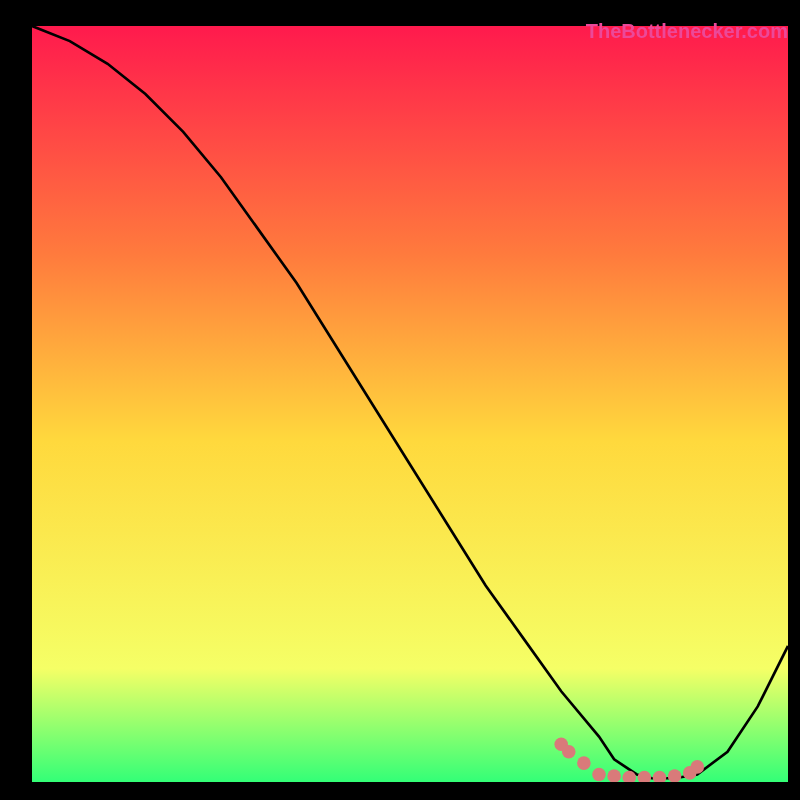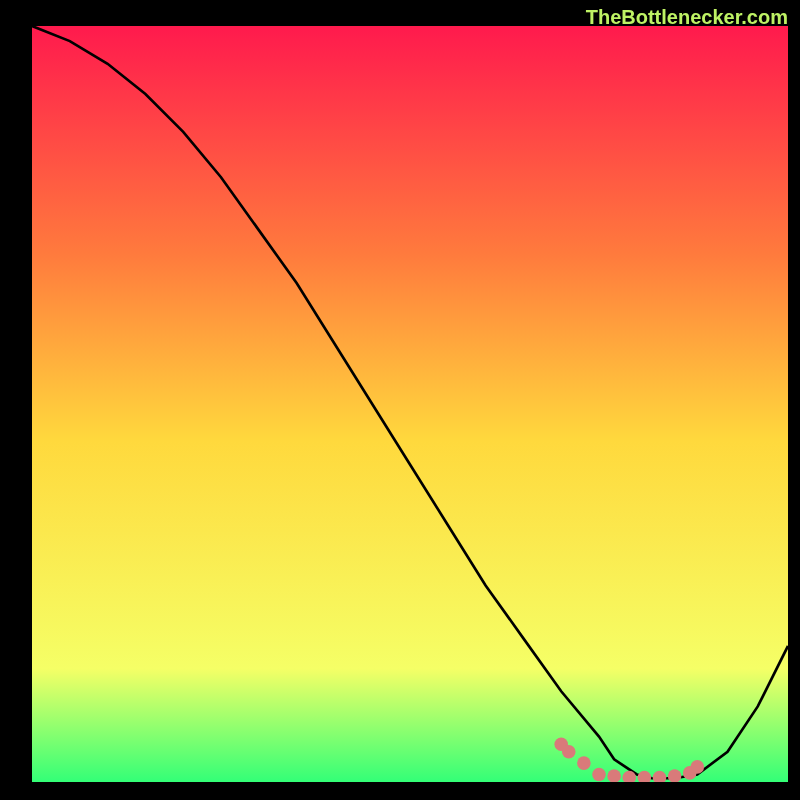--- a/index.html
+++ b/index.html
@@ -7,23 +7,23 @@
     padding: 0;
     background: #000;
     width: 800px;
     height: 800px;
     overflow: hidden;
     position: relative;
     font-family: Arial, sans-serif;
   }
   .watermark {
     position: absolute;
-    top: 6px;
+    top: 20px;
     right: 12px;
-    color: #bef264;
+    color: #ec4899;
     font-size: 20px;
     font-weight: bold;
     z-index: 10;
   }
   .plot-frame {
     position: absolute;
     left: 32px;
     top: 26px;
     width: 756px;
     height: 756px;

